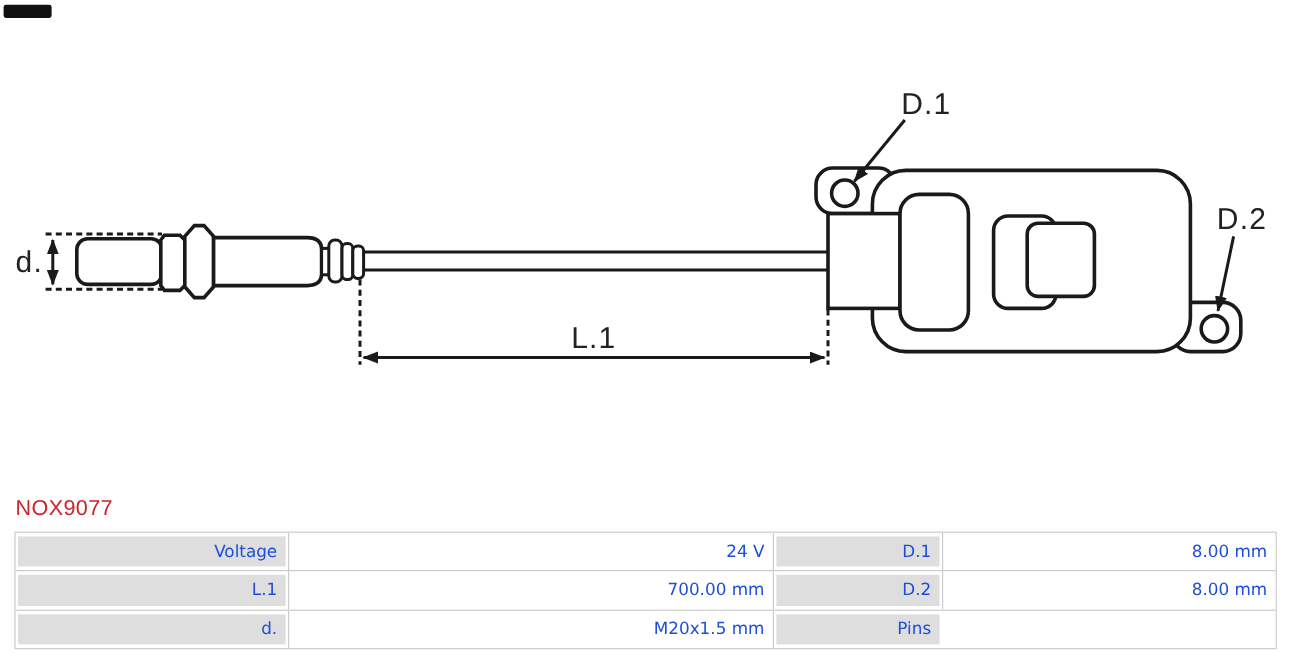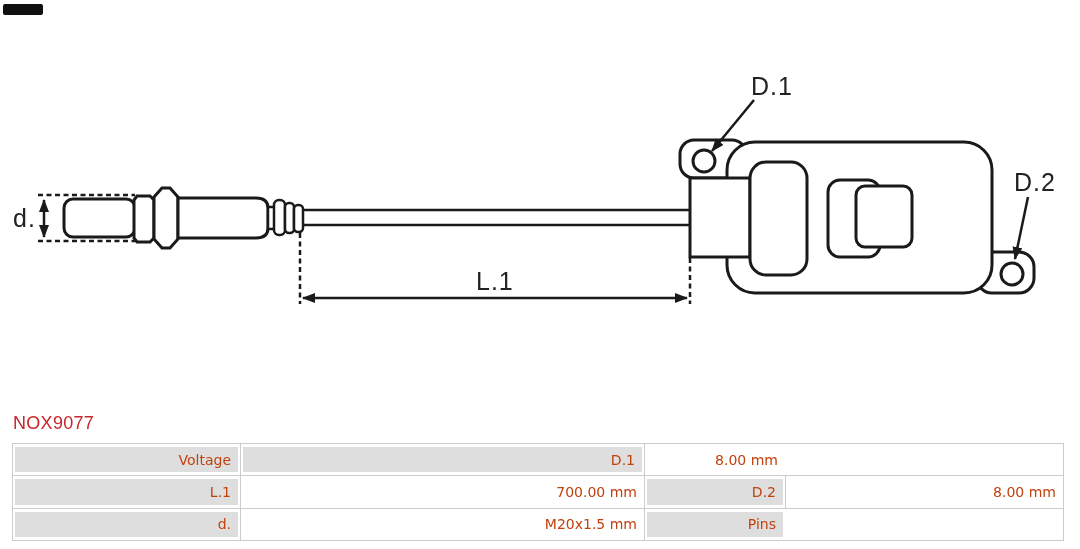--- a/index.html
+++ b/index.html
@@ -15,21 +15,21 @@
     position:absolute;left:13px;top:412px;
     font-family:"Liberation Sans",sans-serif;
     font-size:18px;line-height:22px;color:#c9252b;letter-spacing:.3px;
   }
 
   
   .spec-table{
     position:absolute;left:12px;top:443px;width:1050px;height:96px;
     border:1px solid #cccccc;background:#ffffff;
     display:flex;flex-direction:column;
-    font-size:14px;color:#c2410c;
+    font-size:14px;color:#1d4ed8;
   }
   .spec-row{flex:1;display:grid;grid-template-columns:227px 404px 141px auto;border-bottom:1px solid #cccccc;}
   .spec-row:last-child{border-bottom:none;}
   .cell{
     display:flex;align-items:center;justify-content:flex-end;
     border-left:1px solid #cccccc;min-width:0;
   }
   .cell:first-child{border-left:none;}
   .cell.label{padding:3px 2px;}
   .cell.label .gray-box{
@@ -104,20 +104,21 @@
   </svg>
 
   <div class="product-title">NOX9077</div>
 
   <div class="spec-table">
 
     <div class="spec-row">
       <div class="cell label">
         <div class="gray-box">Voltage</div>
       </div>
+      <div class="cell value">24 V</div>
       <div class="cell label">
         <div class="gray-box">D.1</div>
       </div>
       <div class="cell value">8.00 mm</div>
     </div>
 
     <div class="spec-row">
       <div class="cell label">
         <div class="gray-box">L.1</div>
       </div>

